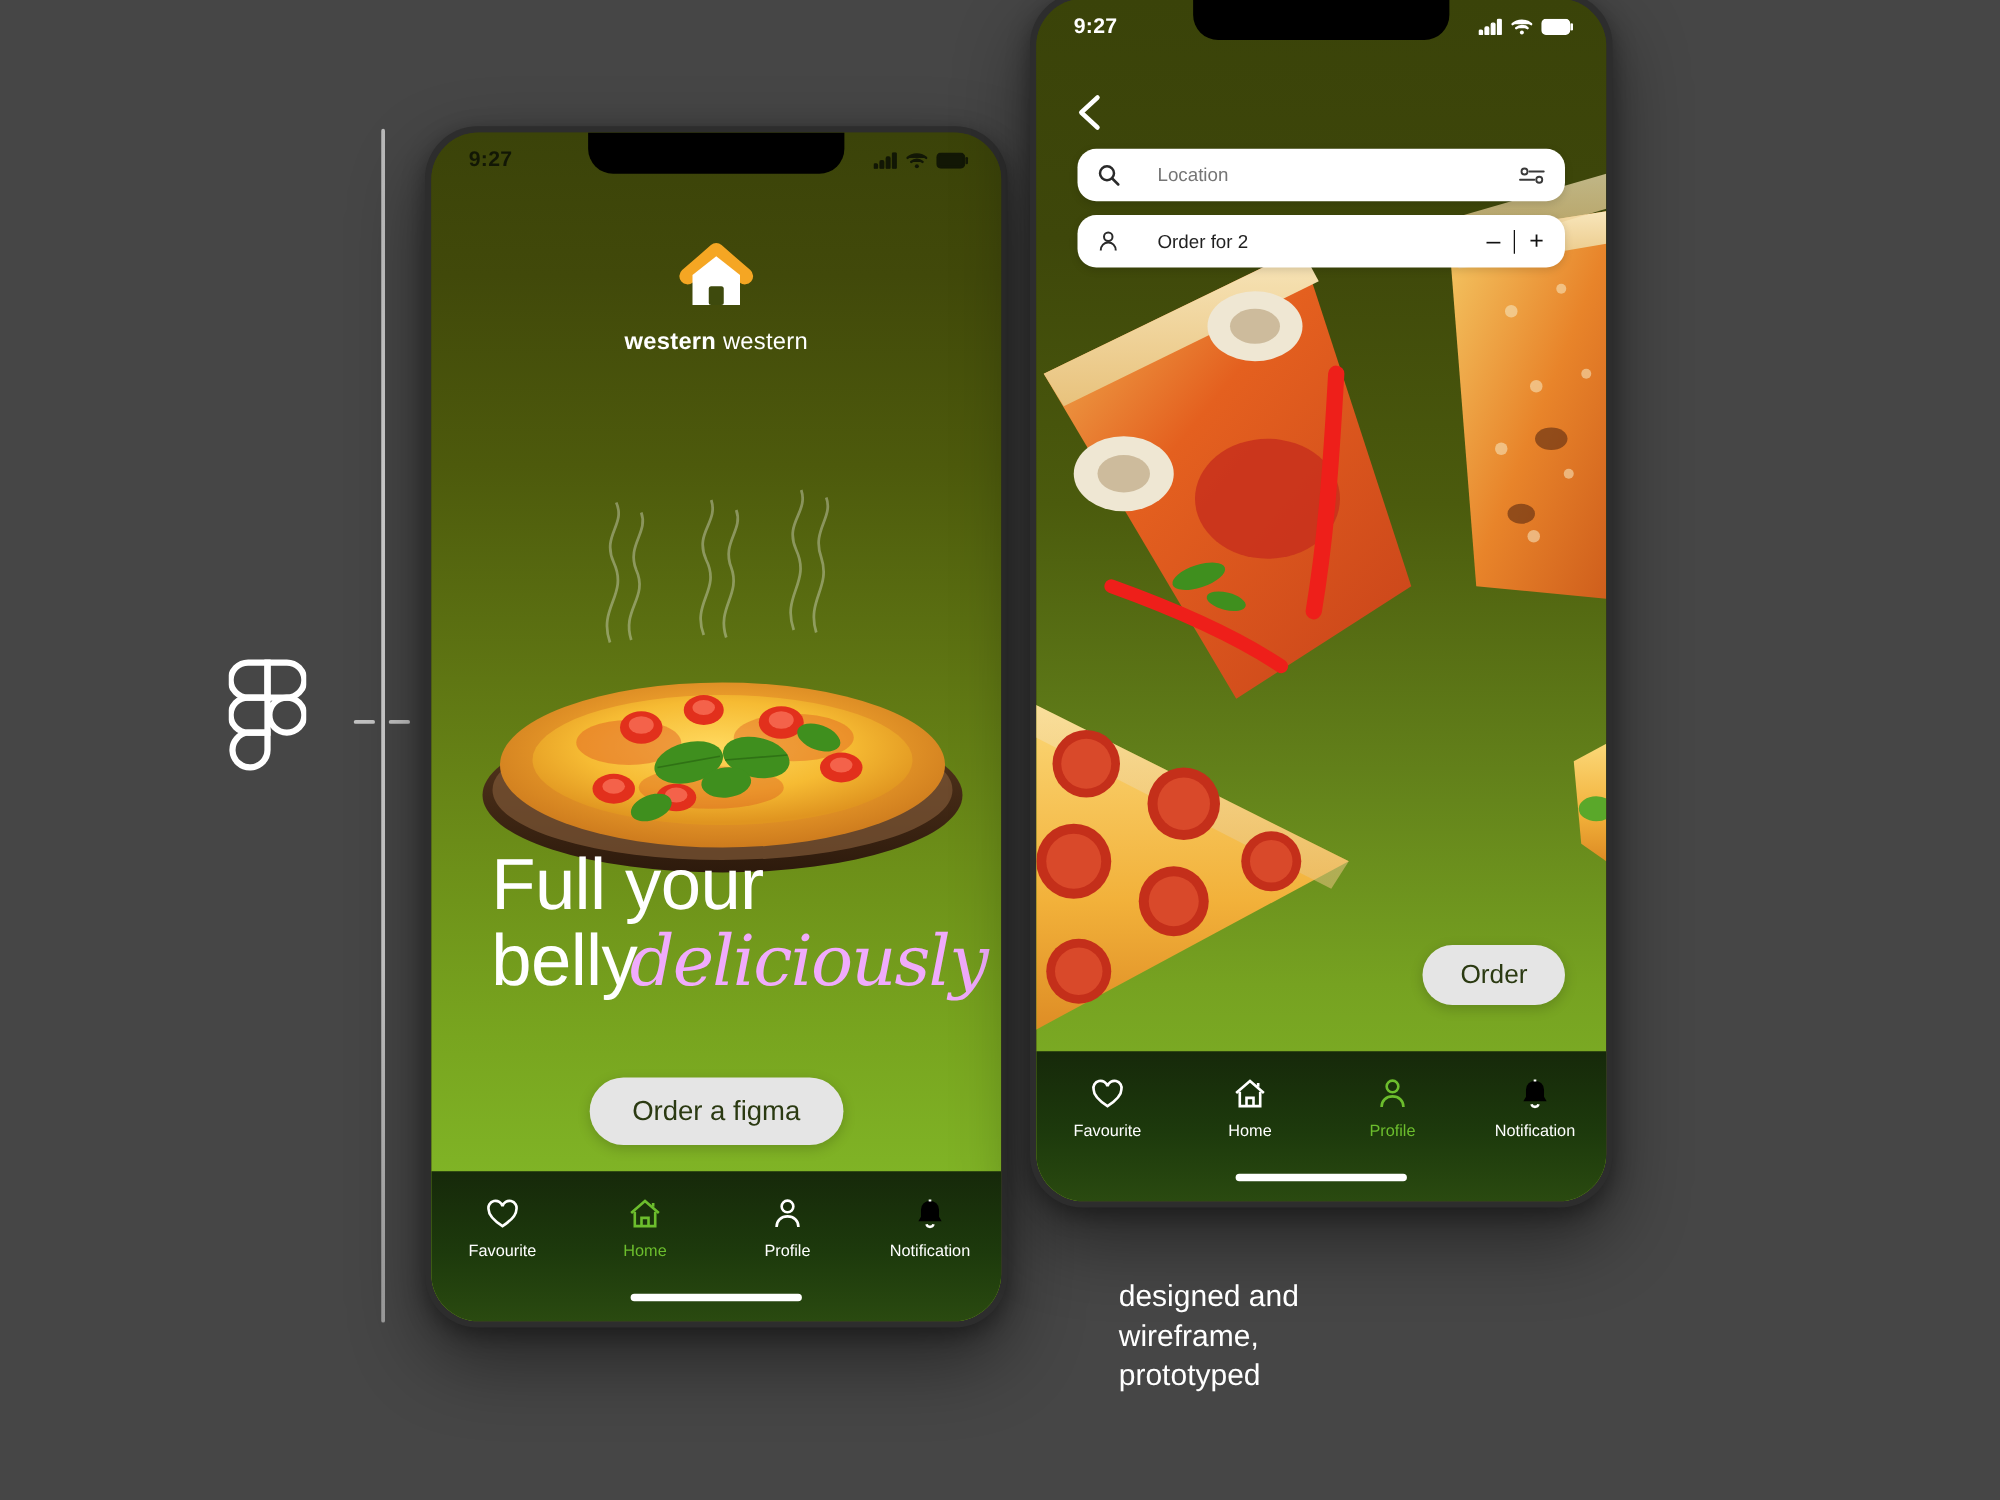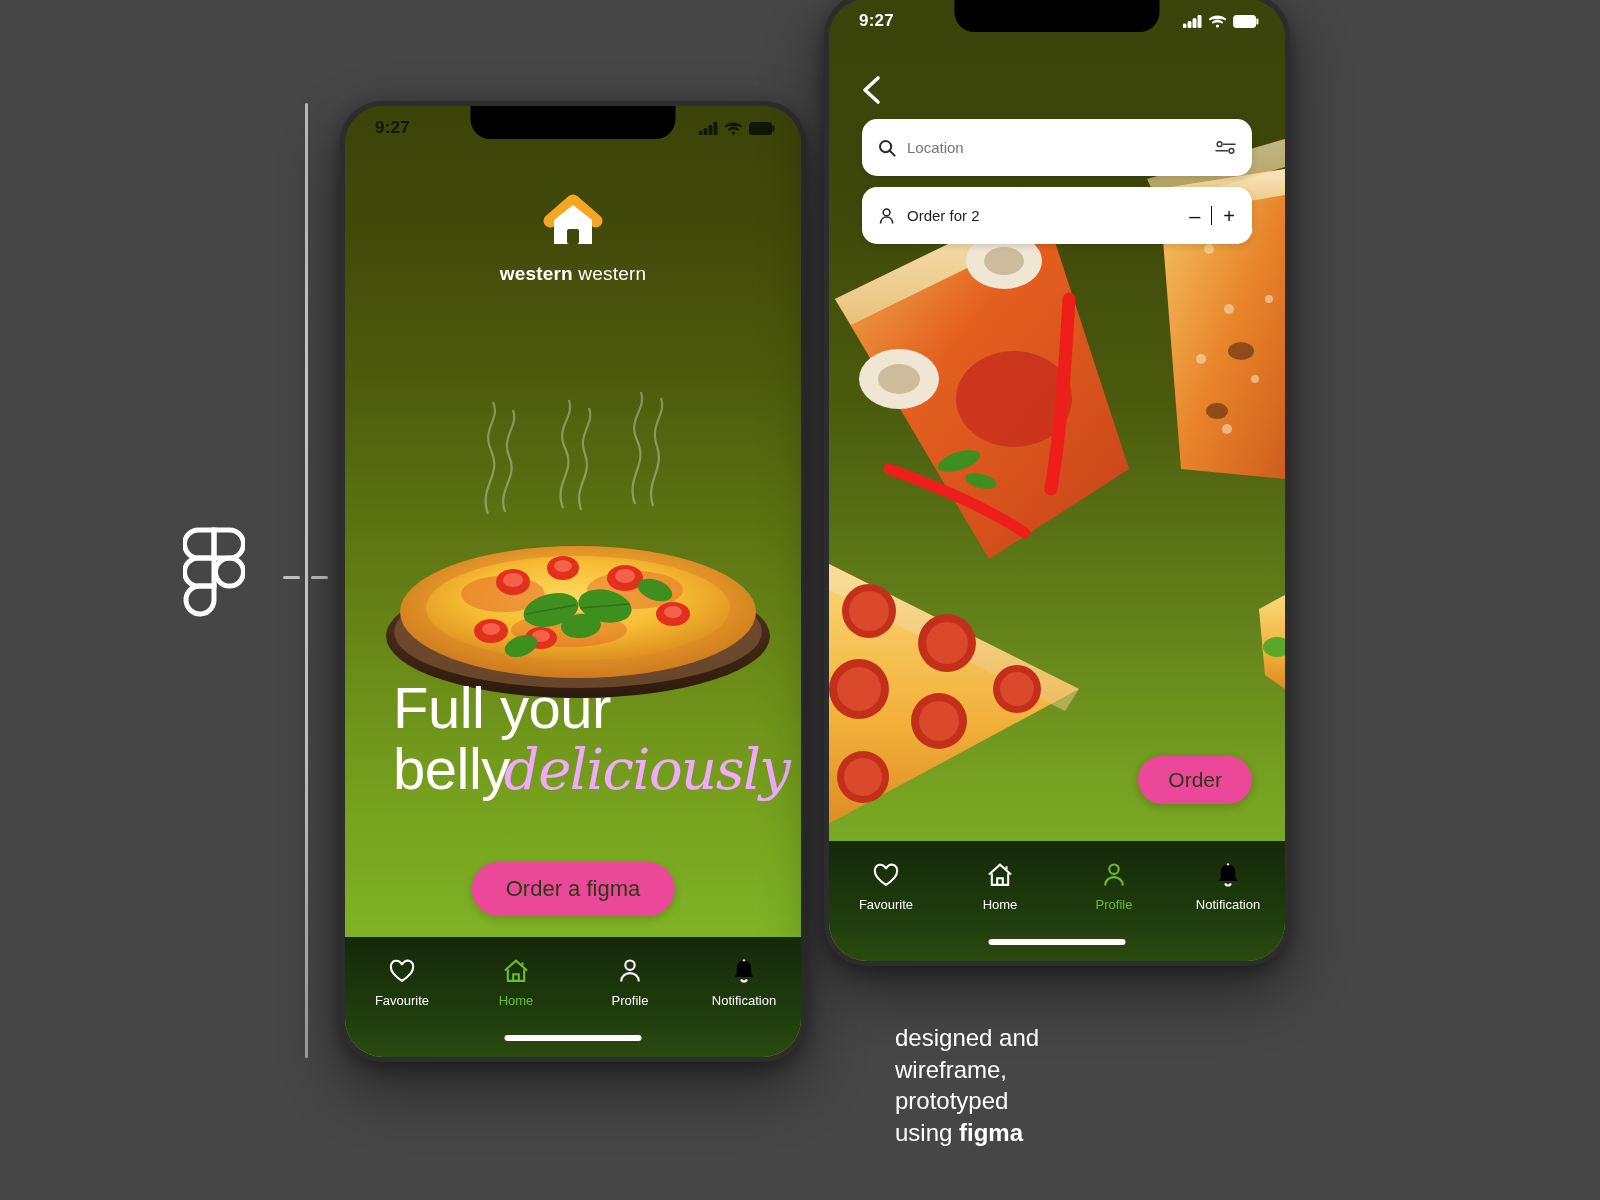--- a/index.html
+++ b/index.html
@@ -170,21 +170,21 @@
     font-weight: 400;
     color: #f0abfc;
     letter-spacing: -1.5px;
     margin-left: -6px;
   }
 
   .cta-pill {
     position: absolute;
     left: 50%;
     transform: translateX(-50%);
-    background: #ec4899;
+    background: #e5e5e5;
     border-radius: 40px;
     border: none;
     color: #2b3a12;
     cursor: pointer;
     box-shadow: 0 3px 10px rgba(0,0,0,.18);
     font-family: inherit;
   }
   #order-meal-button {
     top: 756px;
     padding: 14px 34px;
@@ -251,25 +251,25 @@
     left: 33px; right: 33px;
     top: 120px;
     z-index: 12;
     display: flex;
     flex-direction: column;
     gap: 11px;
   }
   .field {
     background: #fff;
     border-radius: 15px;
-    height: 57px;
+    height: 42px;
     display: flex;
     align-items: center;
     padding: 0 16px;
-    gap: 11px;
+    gap: 30px;
     box-shadow: 0 2px 7px rgba(0,0,0,.14);
   }
   .field svg { flex: 0 0 auto; }
   .field-text { font-size: 15px; color: #1f1f1f; flex: 1; }
   .field-text.placeholder { color: #a9a9a9; }
   .filter-icon { width: 21px; height: 15px; }
   .stepper {
     display: flex; align-items: center; gap: 10px;
     font-size: 19px; color: #111;
   }
@@ -661,14 +661,13 @@
     </div>
     <div class="home-indicator"></div>
 
   </div>
 </div>
 
 <div class="caption">
   <div>designed and</div>
   <div>wireframe,</div>
   <div>prototyped</div>
-  <div><span>using </span><b>figma</b></div>
 </div>
 
 </body></html>

